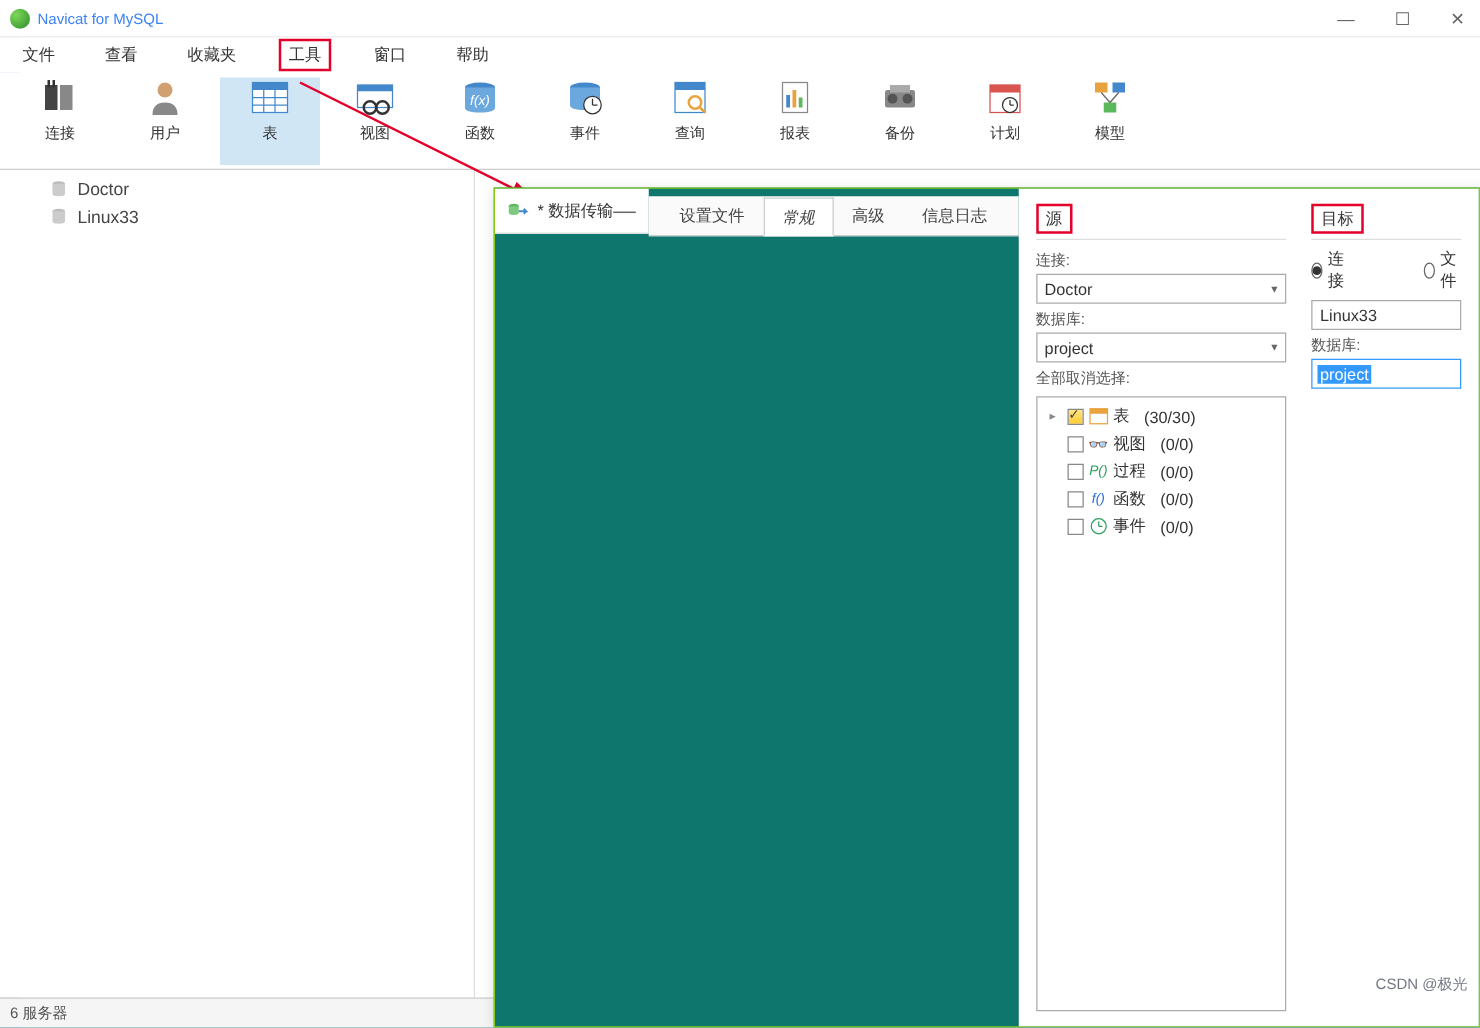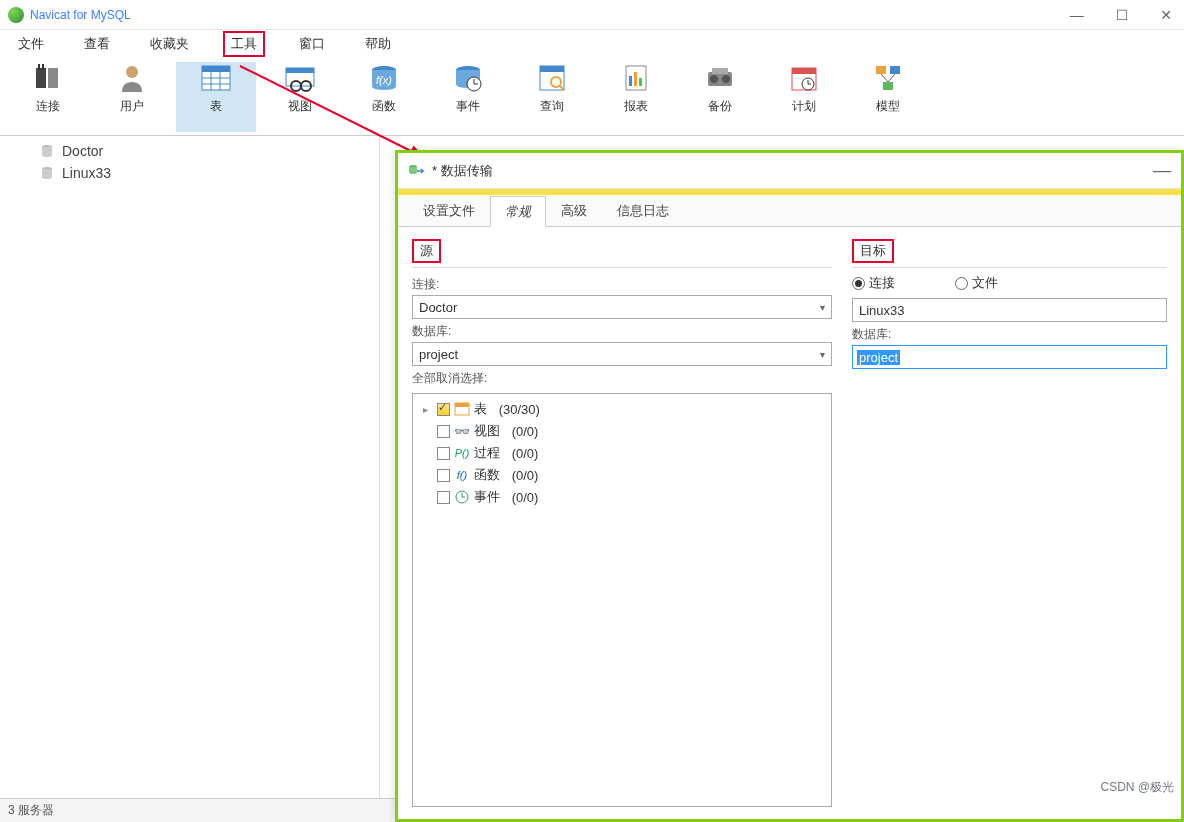--- a/index.html
+++ b/index.html
@@ -27,21 +27,21 @@
 .main-area { display: flex; height: calc(100% - 30px - 28px - 78px - 24px); }
 .sidebar { width: 380px; background: #fff; border-right: 1px solid #ddd; padding: 4px 0; }
 .sidebar-item { display: flex; align-items: center; padding: 3px 20px 3px 40px; font-size: 14px; color: #444; cursor: pointer; gap: 8px; }
 .db-icon { width: 14px; height: 14px; display: inline-block; }
 
 
 .statusbar { position: absolute; bottom: 0; left: 0; right: 0; height: 24px; background: #f5f5f5; border-top: 1px solid #ccc; display: flex; align-items: center; font-size: 12px; color: #555; padding: 0 8px; }
 .statusbar .right { margin-left: auto; display: flex; align-items: center; gap: 6px; }
 
 
-.dialog { position: absolute; top: 150px; left: 395px; right: 0; bottom: 0; background: #fde047; border: 3px solid #84cc16; box-shadow: 0 2px 10px rgba(0,0,0,0.15); display: flex; flex-direction: column; }
+.dialog { position: absolute; top: 150px; left: 395px; right: 0; bottom: 0; background: #0f766e; border: 1px solid #84cc16; box-shadow: 0 2px 10px rgba(0,0,0,0.15); display: flex; }
 .dialog-title { height: 36px; display: flex; align-items: center; padding: 0 10px; font-size: 13px; color: #333; background: #fff; border-bottom: 1px solid #e0e0e0; }
 .dialog-title .dlg-icon { width: 18px; height: 18px; margin-right: 6px; }
 .dialog-title .minimize { margin-left: auto; font-size: 18px; color: #666; cursor: pointer; }
 
 
 .tabs { display: flex; height: 32px; padding: 0 10px; border-bottom: 1px solid #ccc; background: #fafafa; margin-top: 6px; }
 .tab { padding: 6px 14px; font-size: 13px; color: #444; cursor: pointer; border: 1px solid transparent; border-bottom: none; }
 .tab.active { background: #fff; border-color: #ccc; border-bottom: 1px solid #fff; position: relative; top: 1px; font-style: italic; }
 
 
@@ -253,21 +253,21 @@
             <path d="M2 3 L2 11 Q2 13 7 13 Q12 13 12 11 L12 3" fill="#ccc"></path>
           </svg>
       </span>
       <span>Linux33</span>
     </div>
   </div>
   <div style="flex:1;background:#fff"></div>
 </div>
 
 <div class="statusbar">
-  <span>3 服务器</span>
+  <span>6 服务器</span>
   <div class="right">
     <span>
       <svg width="12" height="12" viewBox="0 0 14 14">
           <ellipse cx="7" cy="3" rx="5" ry="2" fill="#888"></ellipse>
           <path d="M2 3 L2 11 Q2 13 7 13 Q12 13 12 11 L12 3" fill="#aaa"></path>
         </svg>
     </span>
     <span>Docto</span>
   </div>
 </div>

